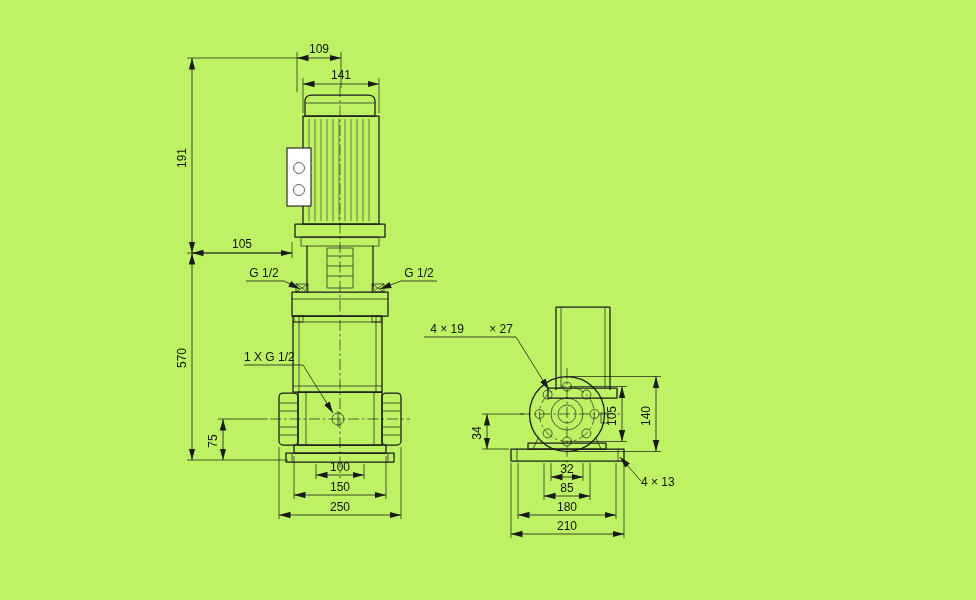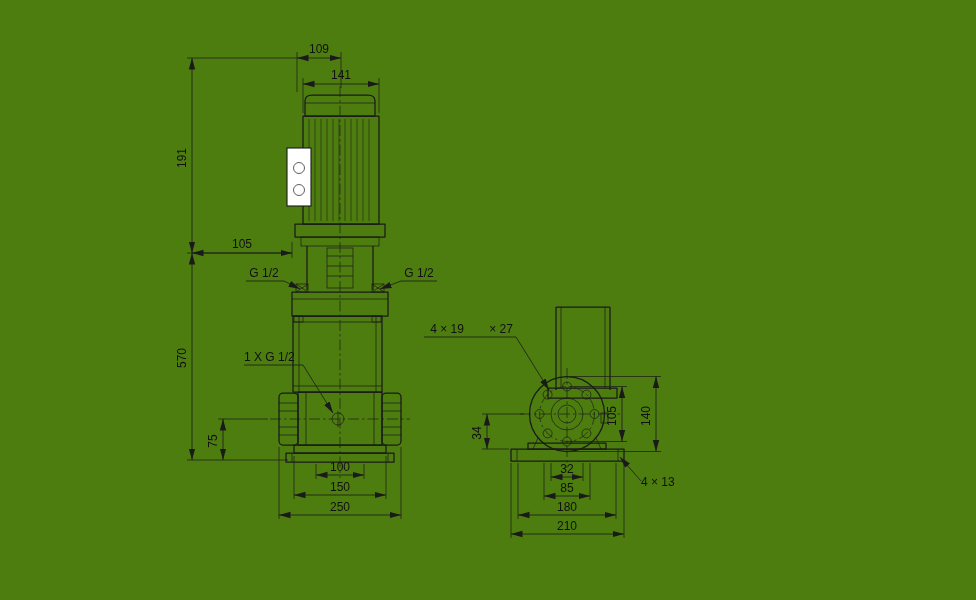--- a/index.html
+++ b/index.html
@@ -1,16 +1,16 @@
 <!DOCTYPE html>
 <html><head>
 <meta charset="utf-8">
 <style>
   html,body{margin:0;padding:0;background:#ffffff;}
-  .stage{position:relative;width:976px;height:600px;background:#4d7c0f;overflow:hidden;}
+  .stage{position:relative;width:976px;height:600px;background:#bef264;overflow:hidden;}
   svg{display:block;}
   .outline{fill:none;stroke:#1a1a1a;stroke-width:1.25;stroke-linejoin:round;}
   .detail{fill:none;stroke:#1a1a1a;stroke-width:0.7;}
   .fin{fill:none;stroke:#1a1a1a;stroke-width:0.55;}
   .whitefill{fill:#ffffff;stroke:#1a1a1a;stroke-width:1.1;}
   .ext{fill:none;stroke:#1a1a1a;stroke-width:0.7;}
   .dim{fill:none;stroke:#1a1a1a;stroke-width:0.8;marker-start:url(#arr);marker-end:url(#arr);}
   .leader{fill:none;stroke:#1a1a1a;stroke-width:0.8;marker-end:url(#arr);}
   .cl{fill:none;stroke:#1a1a1a;stroke-width:0.65;stroke-dasharray:11 3 2.5 3;}
   .dimtext{font-family:"Liberation Sans",sans-serif;font-size:12px;fill:#111111;}

